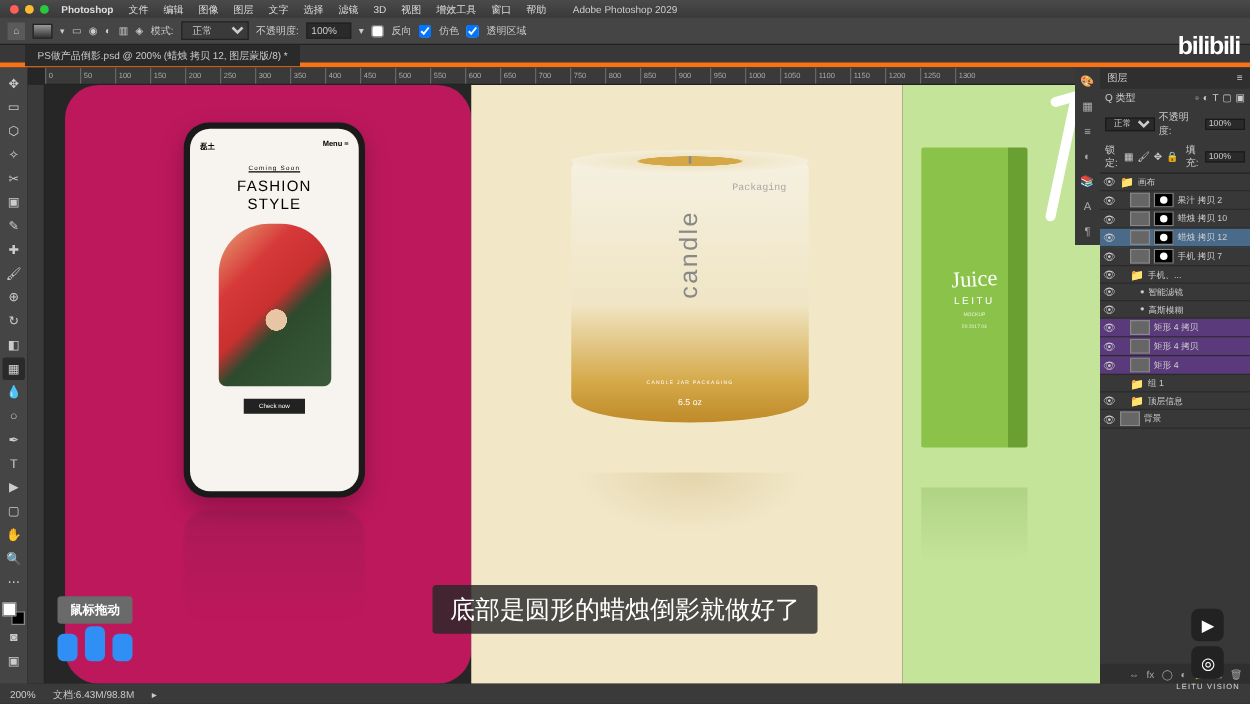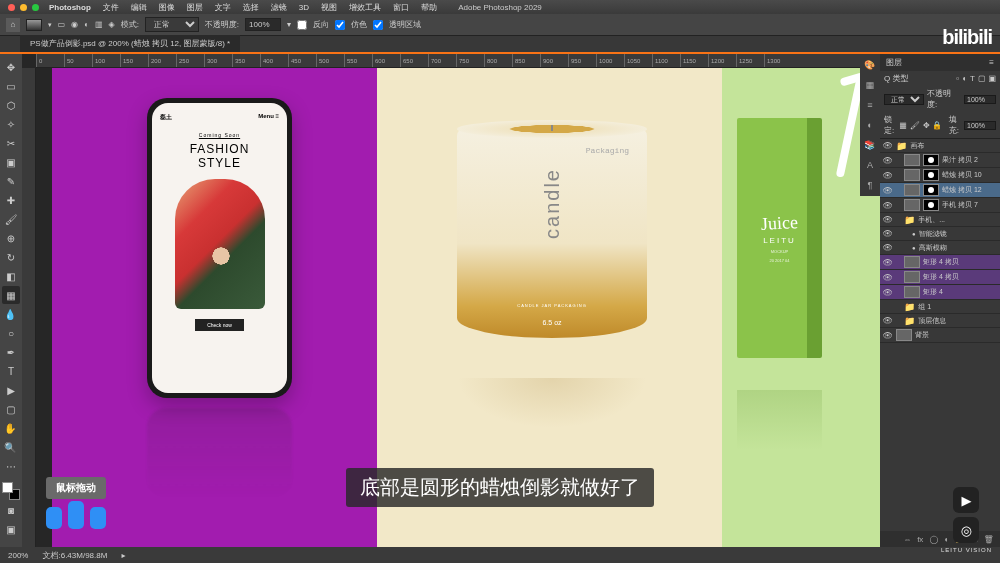--- a/index.html
+++ b/index.html
@@ -17,41 +17,41 @@
 
 
 .options-bar { height: 22px; background: #454545; display: flex; align-items: center; padding: 0 6px; font-size: 8px; color: #ccc; gap: 6px; border-bottom: 1px solid #222; }
 .home-icon { width: 14px; height: 14px; background: #5a5a5a; display:flex; align-items:center; justify-content:center; }
 .opt-swatch { width: 16px; height: 12px; background: linear-gradient(#999,#333); border:1px solid #222; }
 .opt-select { background:#3a3a3a; border:1px solid #222; color:#ccc; font-size:8px; padding:1px 12px 1px 4px; }
 .opt-input { background:#2a2a2a; border:1px solid #222; color:#ccc; font-size:8px; width:36px; padding:1px 3px; }
 .opt-check { width:10px; height:10px; }
 
 
-.tab-bar { height: 18px; background: #383838; display: flex; align-items: flex-end; padding-left: 20px; font-size: 8px; color: #ccc; border-bottom: 2px solid #f97316; }
+.tab-bar { height: 18px; background: #383838; display: flex; align-items: flex-start; padding-left: 20px; font-size: 8px; color: #ccc; border-bottom: 4px solid #f97316; }
 .doc-tab { padding: 3px 10px; background: #2a2a2a; }
 
 
 .workspace { display: flex; height: calc(100% - 70px); }
 
 
 .toolbar { width: 22px; background: #454545; display: flex; flex-direction: column; align-items: center; padding-top: 4px; gap: 1px; }
 .tool { width: 18px; height: 18px; display: flex; align-items: center; justify-content: center; color: #ccc; font-size: 10px; cursor: pointer; border-radius:2px; }
 .tool.active { background: #2a2a2a; }
 .color-swatches { margin-top: 6px; position: relative; width: 18px; height: 18px; }
 .swatch-fg { position:absolute; top:0; left:0; width:11px; height:11px; background:#fff; border:1px solid #888; }
 .swatch-bg { position:absolute; bottom:0; right:0; width:11px; height:11px; background:#000; border:1px solid #888; }
 
 
 .canvas-area { flex: 1; background: #262626; position: relative; overflow: hidden; }
 .ruler-h { position:absolute; top:0; left:14px; right:0; height:14px; background:#3a3a3a; font-size:6px; color:#aaa; display:flex; overflow:hidden; border-bottom:1px solid #222; }
 .ruler-v { position:absolute; top:14px; left:0; width:14px; bottom:0; background:#3a3a3a; border-right:1px solid #222; }
 .ruler-tick { flex:0 0 28px; border-left:1px solid #666; padding-left:2px; line-height:14px;}
 .artboard { position:absolute; top:14px; left:30px; right:0; bottom:0; display:flex; }
-.panel1 { flex: 0 0 325px; background:#a21caf; position:relative; }
+.panel1 { flex: 0 0 325px; background:#be185d; position:relative;border-radius:27px; }
 .panel2 { flex: 0 0 345px; background:#f2e8c8; position:relative; }
 .panel3 { flex: 1; background:#c4e49a; position:relative; }
 
 
 .phone { position:absolute; left:95px; top:30px; width:145px; height:300px; background:#1a1a1a; border-radius:20px; padding:5px; box-shadow:0 8px 20px rgba(0,0,0,0.25); }
 .phone-screen { width:100%; height:100%; background:#f7f3ef; border-radius:16px; overflow:hidden; display:flex; flex-direction:column; align-items:center; padding:10px 8px; }
 .phone-header { width:100%; display:flex; justify-content:space-between; font-size:6px; font-weight:bold; margin-bottom:10px;}
 .phone-coming { font-size:5px; letter-spacing:1px; text-decoration:underline; margin-bottom:4px; }
 .phone-title { font-family: Georgia, serif; font-size:12px; letter-spacing:1px; text-align:center; line-height:1.2; margin-bottom:8px;}
 .phone-img { width:90px; height:130px; border-radius:40px 40px 6px 6px; background:linear-gradient(135deg,#e8a576 0%, #d73939 28%, #c93030 48%, #2d4a2d 60%, #3a5a3a 100%); position:relative; overflow:hidden;}

